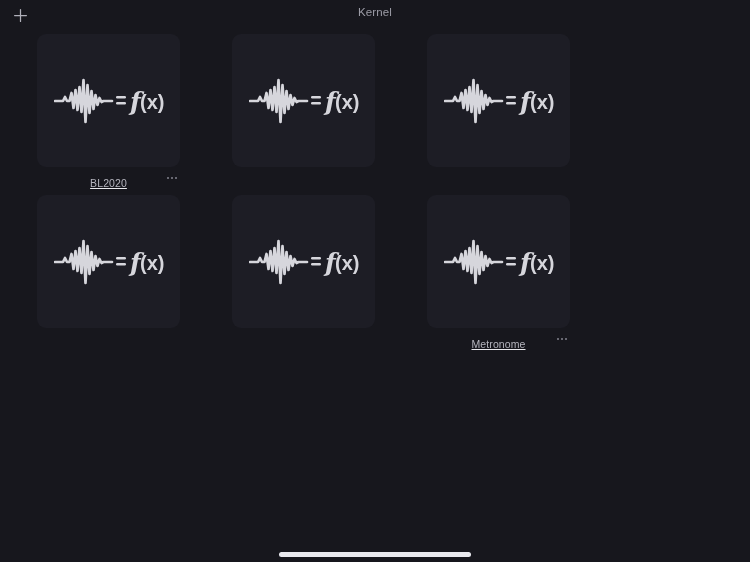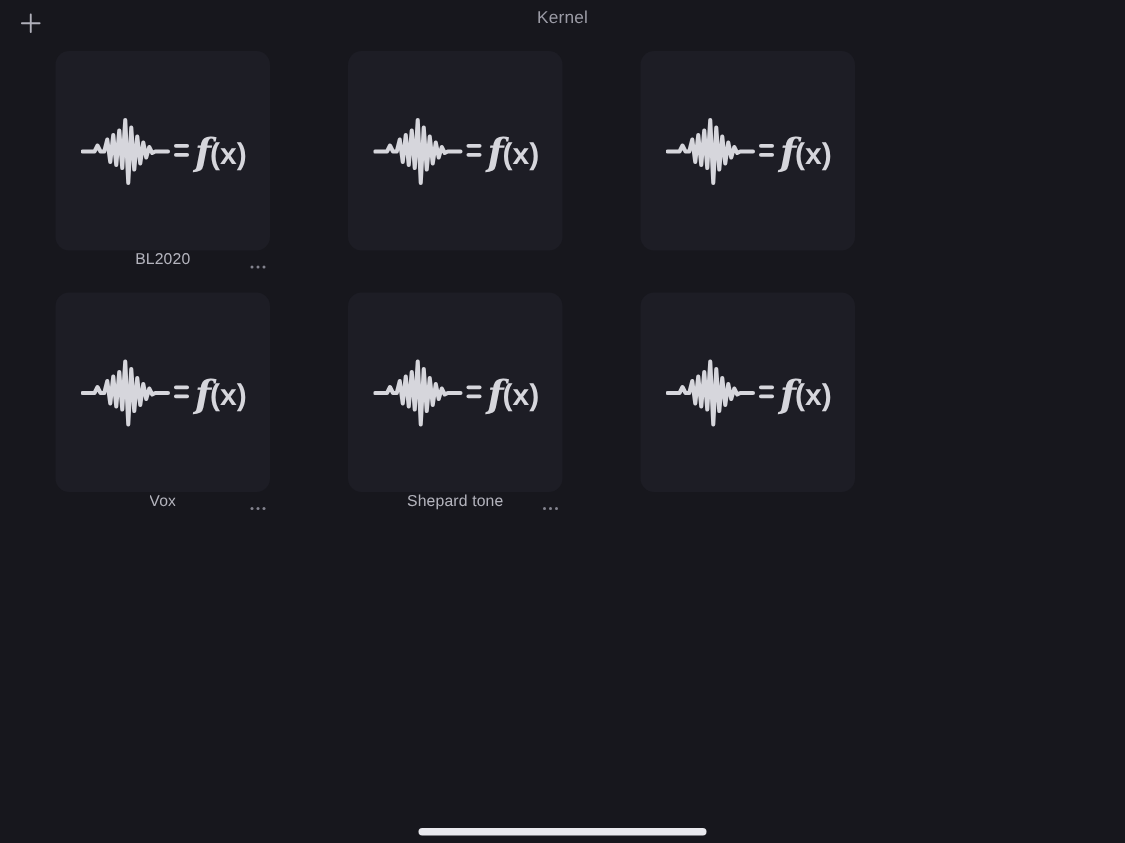--- a/index.html
+++ b/index.html
@@ -83,22 +83,23 @@
     width: 110px;
     height: 56px;
   }
 
   .card-footer {
     width: 143px;
     margin: 0 auto;
     height: 22px;
     position: relative;
     display: flex;
-    align-items: flex-start;
+    align-items: flex-end;
     justify-content: center;
+    text-decoration: underline;
   }
 
   .card-label {
     font-size: 10.5px;
     color: #b4b4bd;
     letter-spacing: 0.1px;
     white-space: nowrap;
     text-align: center;
     max-width: 118px;
     overflow: hidden;
@@ -243,78 +244,68 @@
                    L95 58 L99 56 L116 56" stroke="#d6d6dc" stroke-width="5.4" stroke-linejoin="round" stroke-linecap="round" fill="none"></path>
 
           <rect x="124" y="46" width="20" height="5" rx="2.4" fill="#d6d6dc"></rect>
           <rect x="124" y="58" width="20" height="5" rx="2.4" fill="#d6d6dc"></rect>
 
           <text x="152" y="74" fill="#d6d6dc" font-family="'DejaVu Serif', serif" font-style="italic" font-size="50" font-weight="600">f</text>
           <text x="172" y="72" fill="#d6d6dc" font-family="'Liberation Sans', sans-serif" font-size="40" font-weight="600">(x)</text>
         </svg>
       </span>
     </div>
+  </div>
+
+  <div class="cell">
+    <div class="card">
+      <span class="card-art-wrap">
+        <svg class="card-art" viewBox="0 0 220 112" aria-hidden="true">
+
+          <path d="M2 56 L18 56 L22 48 L26 56 L31 56
+                   L35 40 L39 70 L43 34 L47 74 L51 28
+                   L55 78 L59 14 L63 98 L67 24 L71 80
+                   L75 36 L79 72 L83 44 L87 64 L91 50
+                   L95 58 L99 56 L116 56" stroke="#d6d6dc" stroke-width="5.4" stroke-linejoin="round" stroke-linecap="round" fill="none"></path>
+
+          <rect x="124" y="46" width="20" height="5" rx="2.4" fill="#d6d6dc"></rect>
+          <rect x="124" y="58" width="20" height="5" rx="2.4" fill="#d6d6dc"></rect>
+
+          <text x="152" y="74" fill="#d6d6dc" font-family="'DejaVu Serif', serif" font-style="italic" font-size="50" font-weight="600">f</text>
+          <text x="172" y="72" fill="#d6d6dc" font-family="'Liberation Sans', sans-serif" font-size="40" font-weight="600">(x)</text>
+        </svg>
+      </span>
+    </div>
+  </div>
+
+  <div class="cell">
+    <div class="card">
+      <span class="card-art-wrap">
+        <svg class="card-art" viewBox="0 0 220 112" aria-hidden="true">
+
+          <path d="M2 56 L18 56 L22 48 L26 56 L31 56
+                   L35 40 L39 70 L43 34 L47 74 L51 28
+                   L55 78 L59 14 L63 98 L67 24 L71 80
+                   L75 36 L79 72 L83 44 L87 64 L91 50
+                   L95 58 L99 56 L116 56" stroke="#d6d6dc" stroke-width="5.4" stroke-linejoin="round" stroke-linecap="round" fill="none"></path>
+
+          <rect x="124" y="46" width="20" height="5" rx="2.4" fill="#d6d6dc"></rect>
+          <rect x="124" y="58" width="20" height="5" rx="2.4" fill="#d6d6dc"></rect>
+
+          <text x="152" y="74" fill="#d6d6dc" font-family="'DejaVu Serif', serif" font-style="italic" font-size="50" font-weight="600">f</text>
+          <text x="172" y="72" fill="#d6d6dc" font-family="'Liberation Sans', sans-serif" font-size="40" font-weight="600">(x)</text>
+        </svg>
+      </span>
+    </div>
     <div class="card-footer">
-      <span class="card-label">Vox</span>
+      <span class="card-label">Metronome</span>
       <span class="more-btn">
         <span class="dots">
           <i></i>
             <i></i>
             <i></i>
         </span>
       </span>
     </div>
   </div>
-
-  <div class="cell">
-    <div class="card">
-      <span class="card-art-wrap">
-        <svg class="card-art" viewBox="0 0 220 112" aria-hidden="true">
-
-          <path d="M2 56 L18 56 L22 48 L26 56 L31 56
-                   L35 40 L39 70 L43 34 L47 74 L51 28
-                   L55 78 L59 14 L63 98 L67 24 L71 80
-                   L75 36 L79 72 L83 44 L87 64 L91 50
-                   L95 58 L99 56 L116 56" stroke="#d6d6dc" stroke-width="5.4" stroke-linejoin="round" stroke-linecap="round" fill="none"></path>
-
-          <rect x="124" y="46" width="20" height="5" rx="2.4" fill="#d6d6dc"></rect>
-          <rect x="124" y="58" width="20" height="5" rx="2.4" fill="#d6d6dc"></rect>
-
-          <text x="152" y="74" fill="#d6d6dc" font-family="'DejaVu Serif', serif" font-style="italic" font-size="50" font-weight="600">f</text>
-          <text x="172" y="72" fill="#d6d6dc" font-family="'Liberation Sans', sans-serif" font-size="40" font-weight="600">(x)</text>
-        </svg>
-      </span>
-    </div>
-    <div class="card-footer">
-      <span class="card-label">Shepard tone</span>
-      <span class="more-btn">
-        <span class="dots">
-          <i></i>
-            <i></i>
-            <i></i>
-        </span>
-      </span>
-    </div>
-  </div>
-
-  <div class="cell">
-    <div class="card">
-      <span class="card-art-wrap">
-        <svg class="card-art" viewBox="0 0 220 112" aria-hidden="true">
-
-          <path d="M2 56 L18 56 L22 48 L26 56 L31 56
-                   L35 40 L39 70 L43 34 L47 74 L51 28
-                   L55 78 L59 14 L63 98 L67 24 L71 80
-                   L75 36 L79 72 L83 44 L87 64 L91 50
-                   L95 58 L99 56 L116 56" stroke="#d6d6dc" stroke-width="5.4" stroke-linejoin="round" stroke-linecap="round" fill="none"></path>
-
-          <rect x="124" y="46" width="20" height="5" rx="2.4" fill="#d6d6dc"></rect>
-          <rect x="124" y="58" width="20" height="5" rx="2.4" fill="#d6d6dc"></rect>
-
-          <text x="152" y="74" fill="#d6d6dc" font-family="'DejaVu Serif', serif" font-style="italic" font-size="50" font-weight="600">f</text>
-          <text x="172" y="72" fill="#d6d6dc" font-family="'Liberation Sans', sans-serif" font-size="40" font-weight="600">(x)</text>
-        </svg>
-      </span>
-    </div>
-  </div>
 </div>
 
 <div class="home-indicator"></div>
 
 </body></html>

